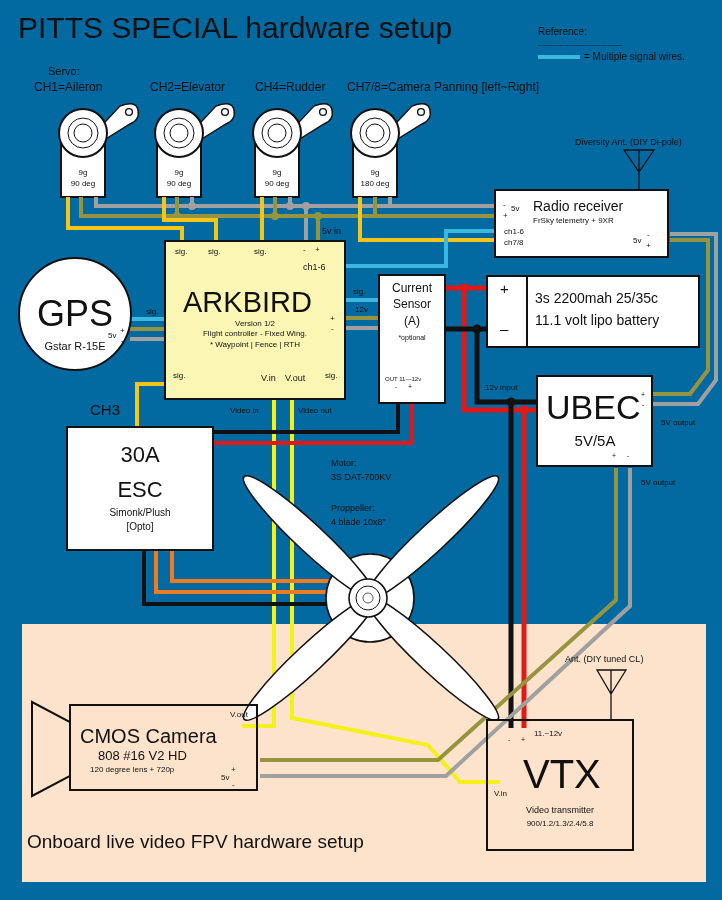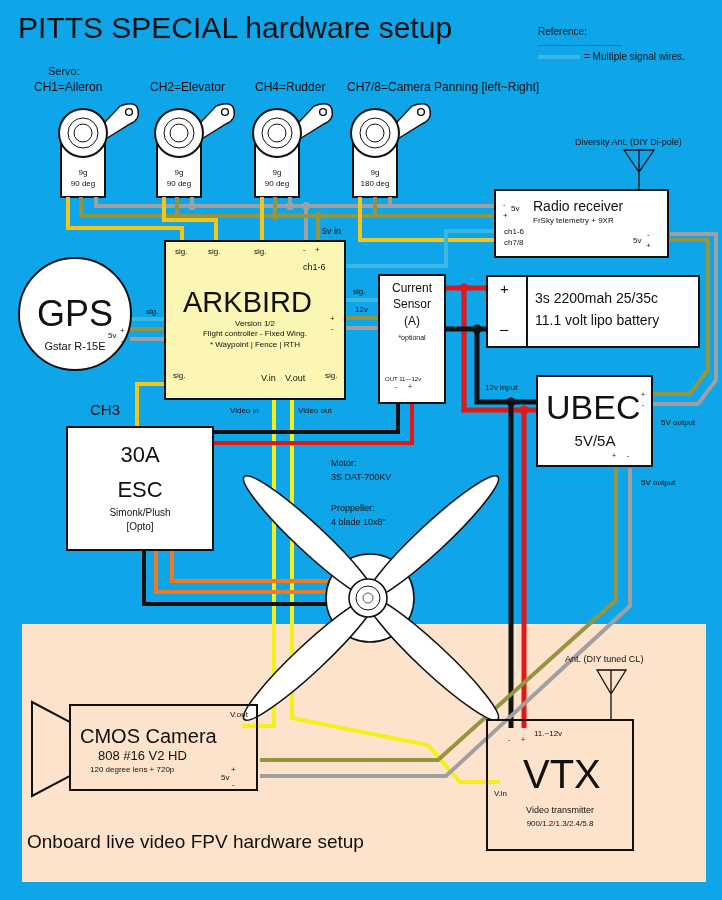--- a/index.html
+++ b/index.html
@@ -1,16 +1,16 @@
 <!DOCTYPE html>
 <html><head>
 <meta charset="utf-8">
 <style>
   html,body{margin:0;padding:0;background:#fff;}
-  #canvas{position:relative;width:722px;height:900px;overflow:hidden;background:#0ea5e9;font-family:"Liberation Sans",sans-serif;color:#111;}
+  #canvas{position:relative;width:722px;height:900px;overflow:hidden;background:#0369a1;font-family:"Liberation Sans",sans-serif;color:#111;}
   svg{position:absolute;left:0;top:0;}
   text{font-family:"Liberation Sans",sans-serif;fill:#111;}
 </style>
 </head>
 <body>
 
 <div id="canvas">
 <svg width="722" height="900" viewBox="0 0 722 900">
 
   <rect x="22" y="624" width="684" height="258" fill="#fde3cb"></rect>

